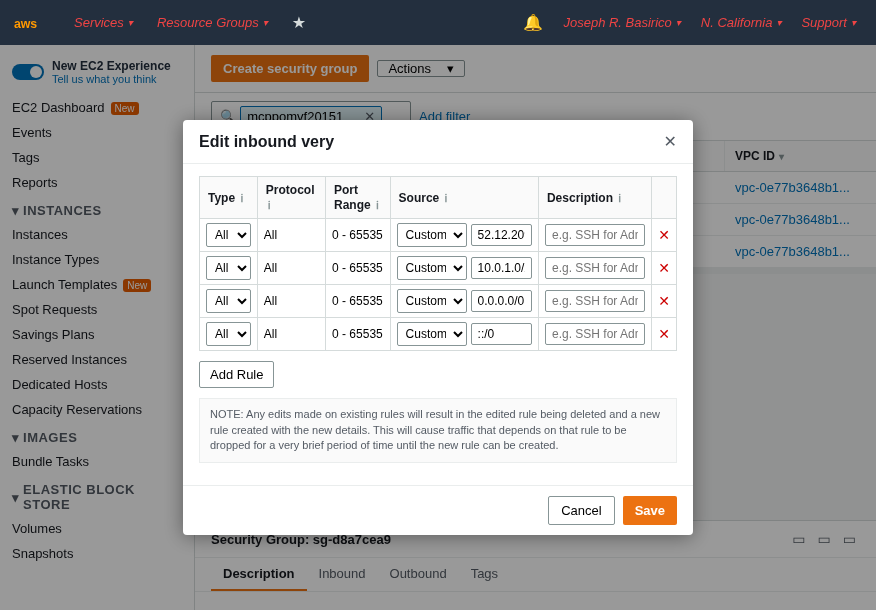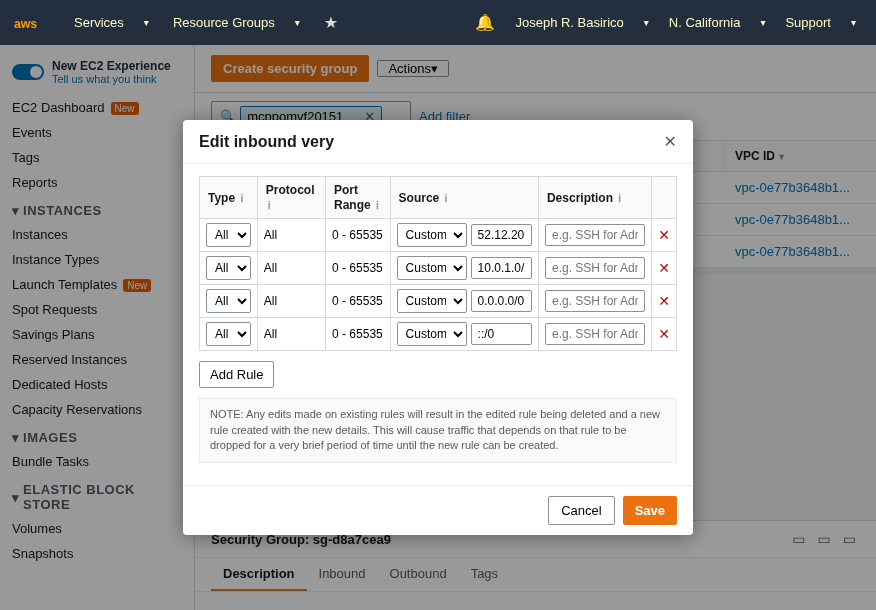--- a/index.html
+++ b/index.html
@@ -19,28 +19,29 @@
     .aws-logo {
       width: 38px;
       height: 24px;
       margin-right: 8px;
       display: flex;
       align-items: center;
       justify-content: center;
     }
     .aws-logo svg { width: 38px; height: 24px; }
     .nav-item {
-      color: #fef9c3;
+      color: #ef4444;
       font-size: 13px;
       padding: 4px 8px;
       cursor: pointer;
       display: flex;
       align-items: center;
-      gap: 20px;
-      border-radius: 2px;
+      gap: 4px;
+      border-radius: 2px;
+      font-style: italic;
     }
     .nav-item .arrow { font-size: 10px; }
     .nav-star { color: #d5dbdb; font-size: 16px; padding: 4px 8px; cursor: pointer; }
     .nav-right { margin-left: auto; display: flex; align-items: center; gap: 4px; }
     .nav-bell { color: #d5dbdb; font-size: 16px; padding: 4px 8px; cursor: pointer; }
 
     
     .layout { display: flex; height: calc(610px - 45px); }
 
     
@@ -133,21 +134,21 @@
       font-weight: 600;
     }
     .btn-actions {
       background: #fff;
       border: 1px solid #879596;
       padding: 0 10px;
       border-radius: 2px;
       cursor: pointer;
       display: flex;
       align-items: flex-start;
-      gap: 0;
+      gap: 16px;
       font-size: 13px;
     }
 
     
     .search-bar {
       padding: 8px 16px;
       background: #fff;
       border-bottom: 1px solid #d5dbdb;
       display: flex;
       align-items: center;

